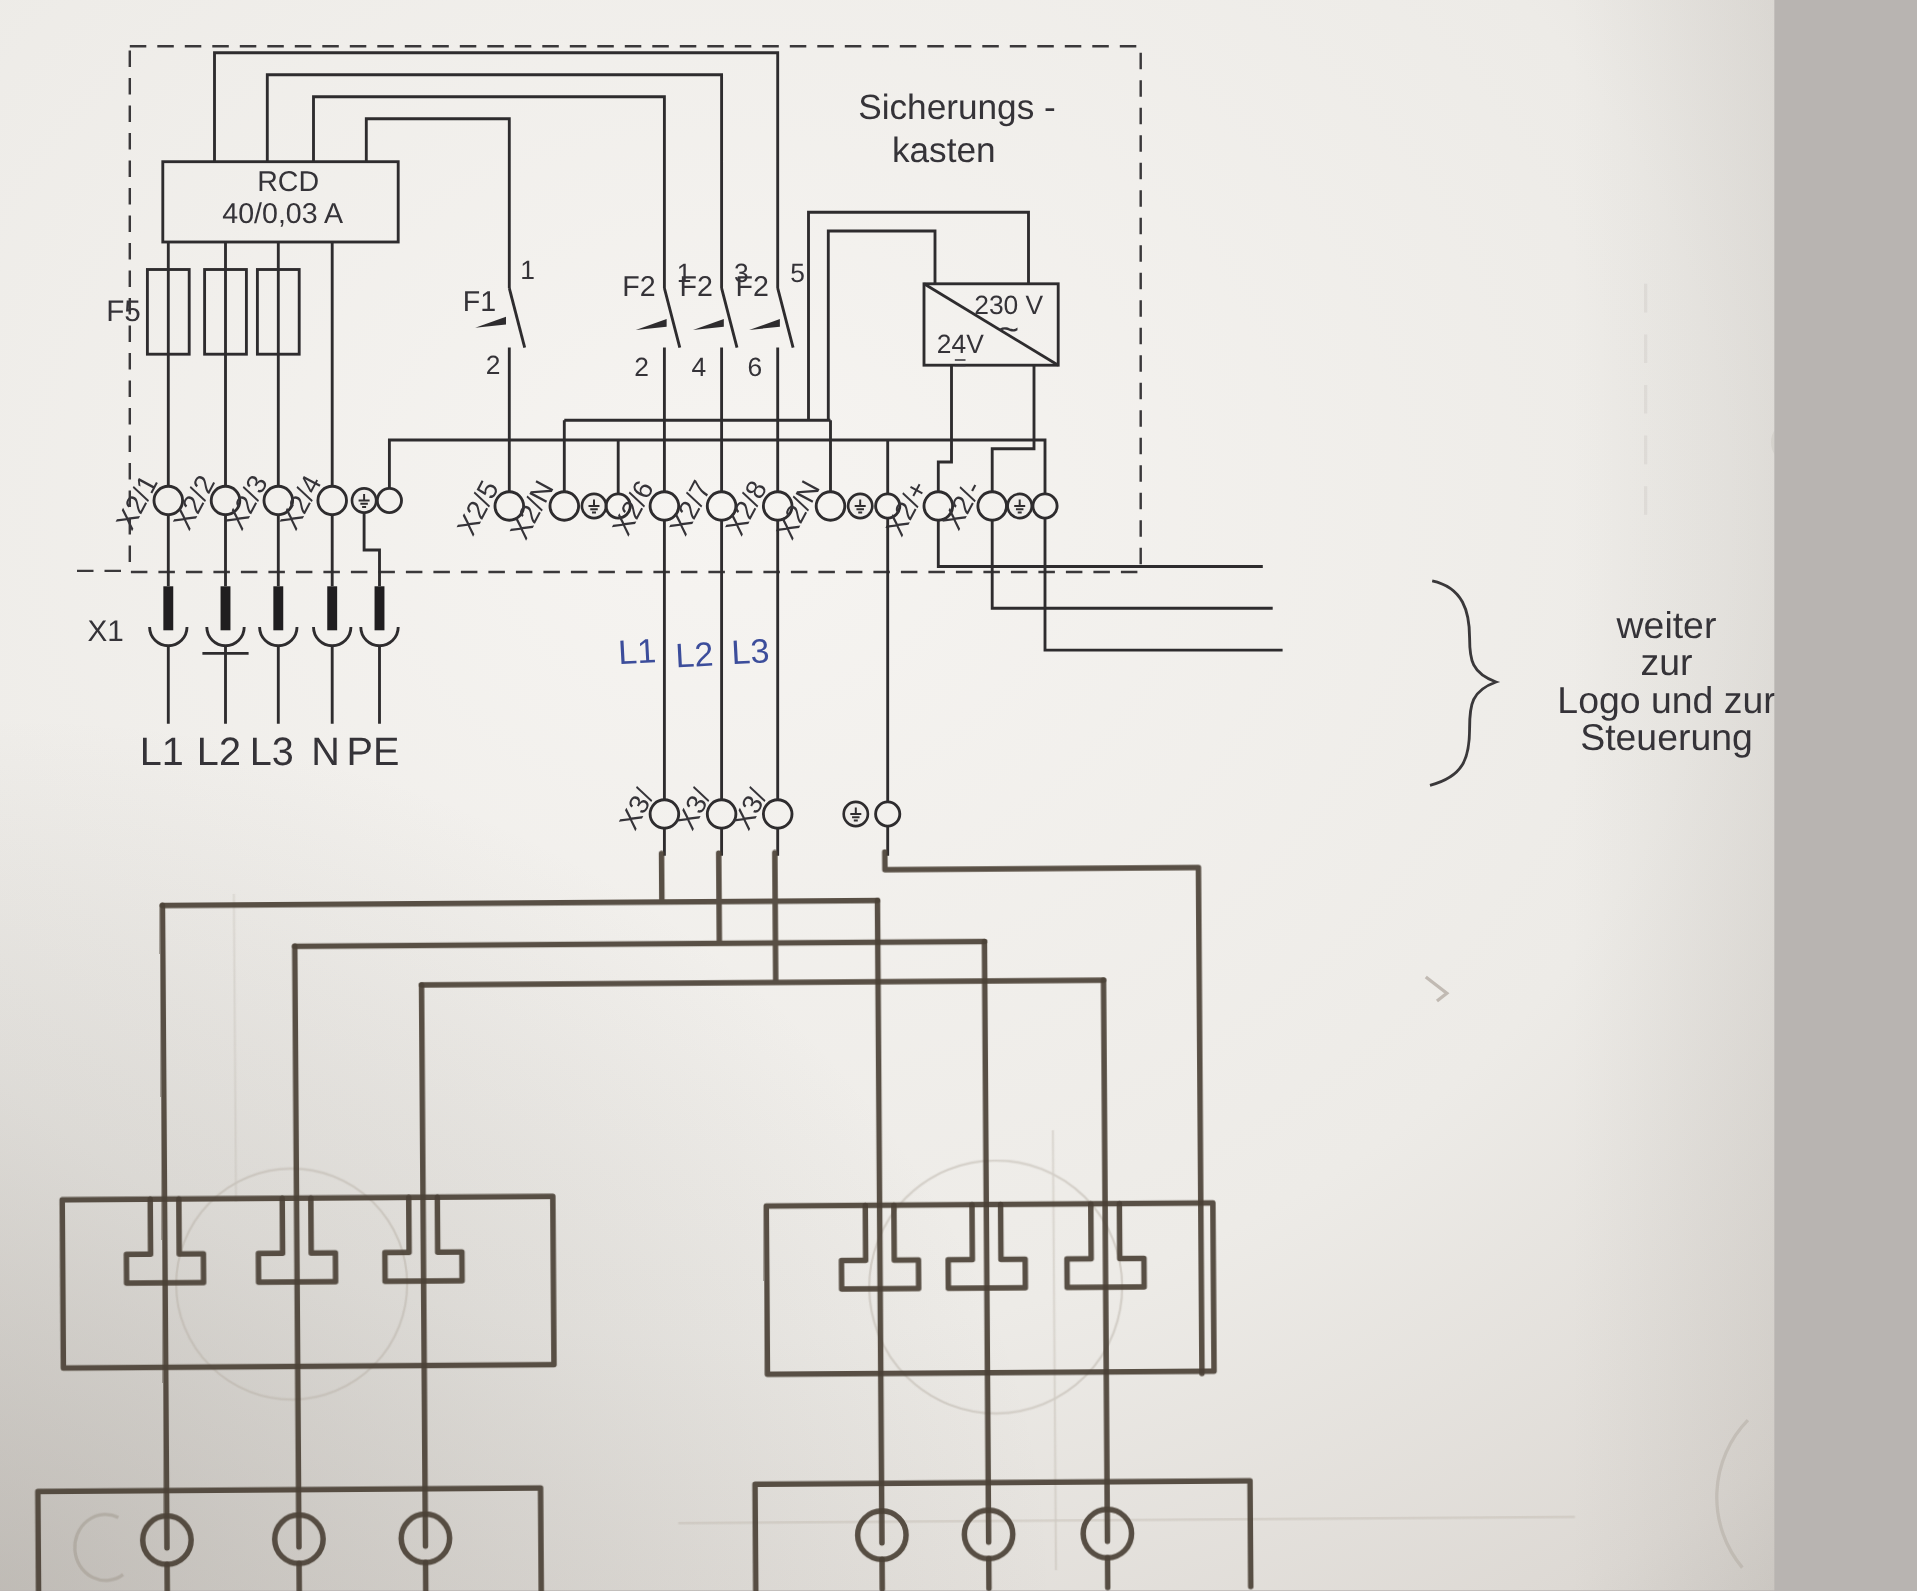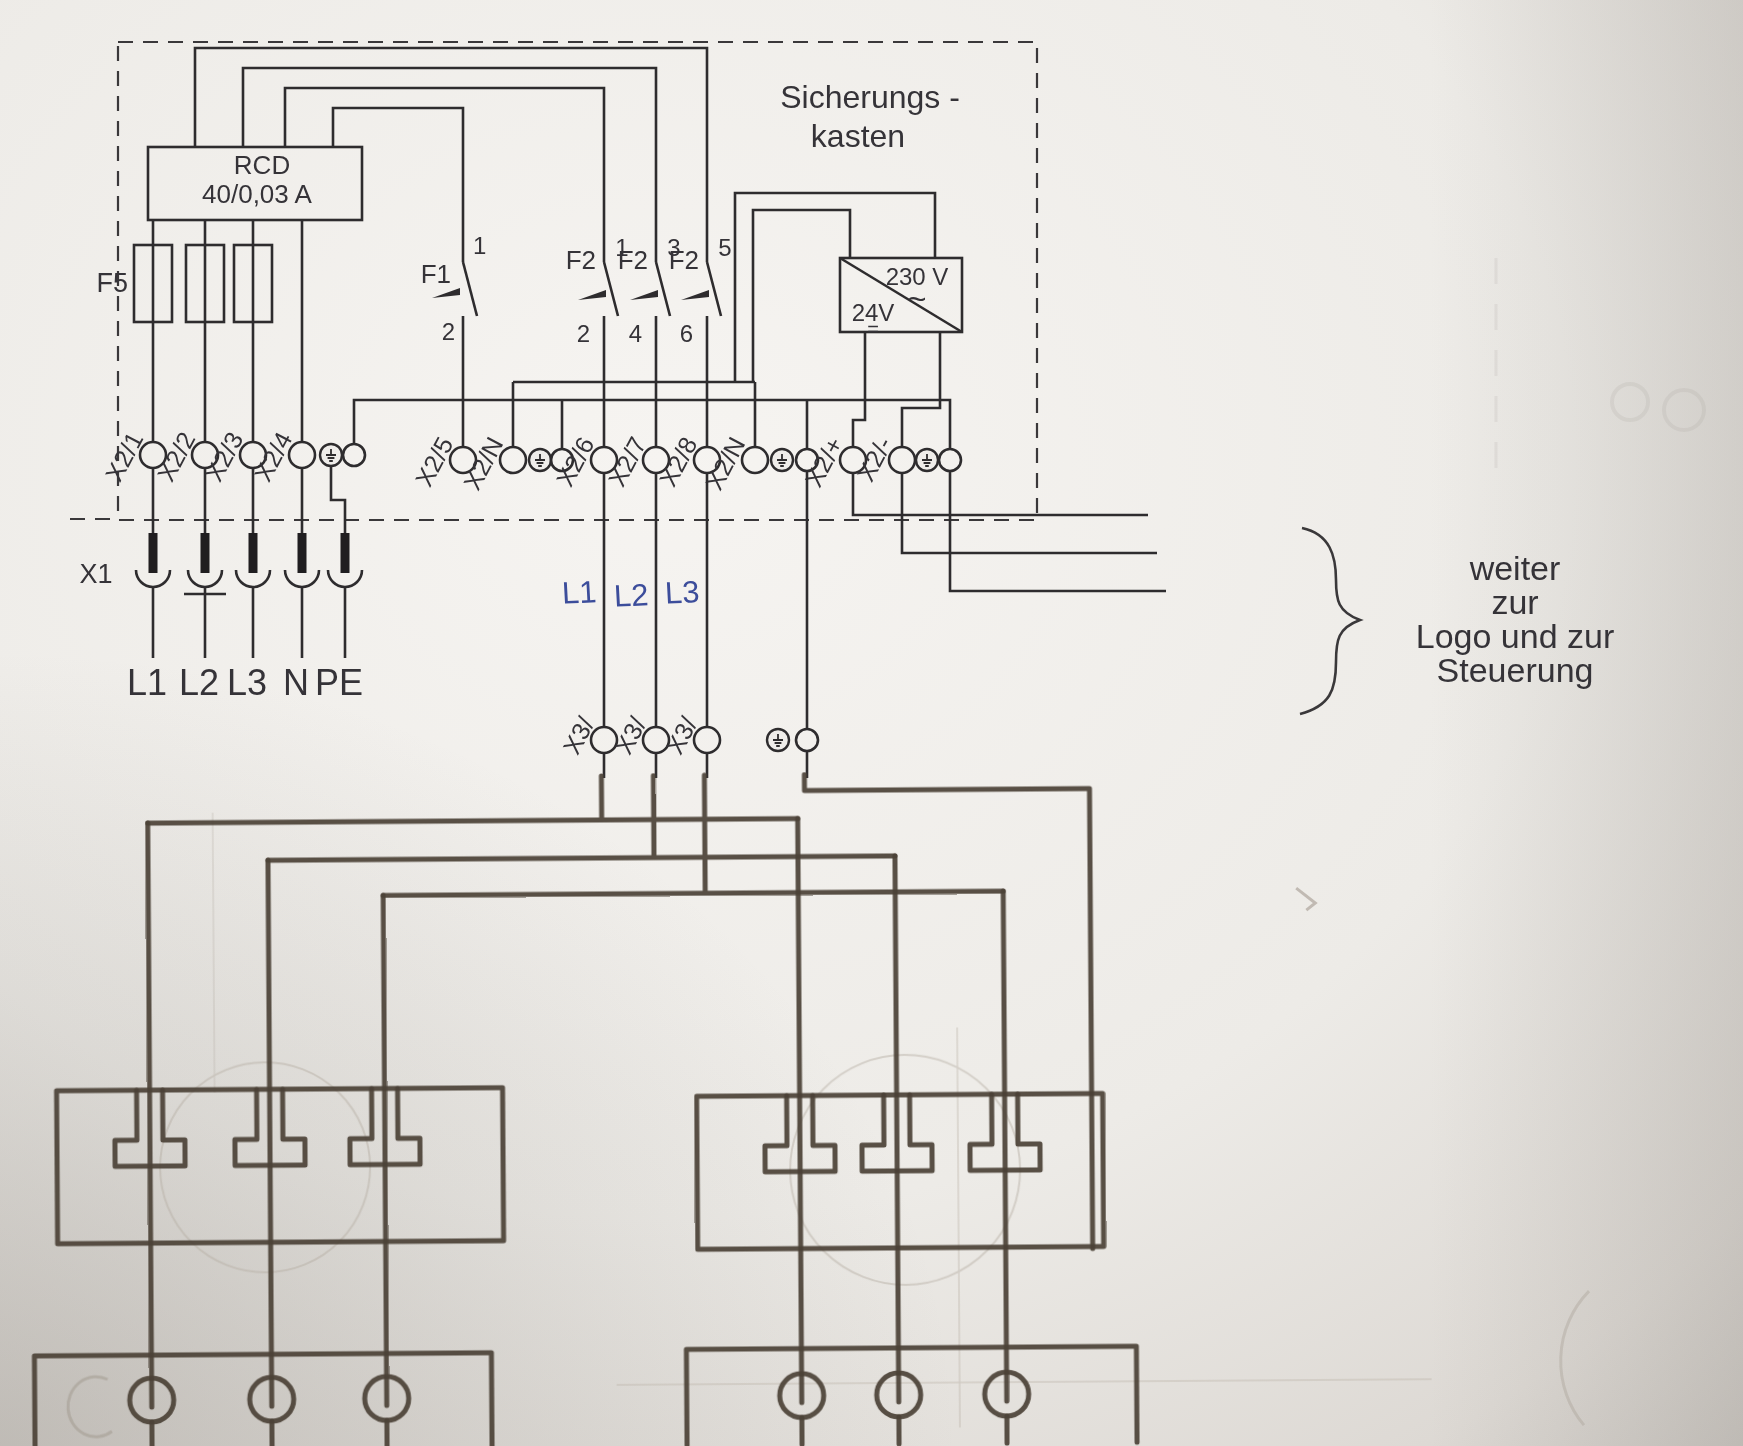--- a/index.html
+++ b/index.html
@@ -1,16 +1,16 @@
 <!DOCTYPE html>
 <html><head>
 <meta charset="utf-8">
 <style>
   html,body{margin:0;padding:0;background:#b8b4b1;}
-  #page{width:1743px;height:1446px;position:relative;overflow:hidden;}
+  #page{width:1613px;height:1446px;position:relative;overflow:hidden;}
   svg{display:block;}
   text{font-family:"Liberation Sans", sans-serif;}
   .ink{stroke:#2e2c2e;fill:none;stroke-width:2.6;}
   .inktxt{fill:#353338;}
   .dash{stroke:#3a383a;fill:none;stroke-width:2.2;stroke-dasharray:15 10;}
   .hand{stroke:#4b4136;fill:none;stroke-width:5;stroke-linecap:round;stroke-linejoin:round;opacity:.92;}
 </style>
 </head>
 <body>
 

